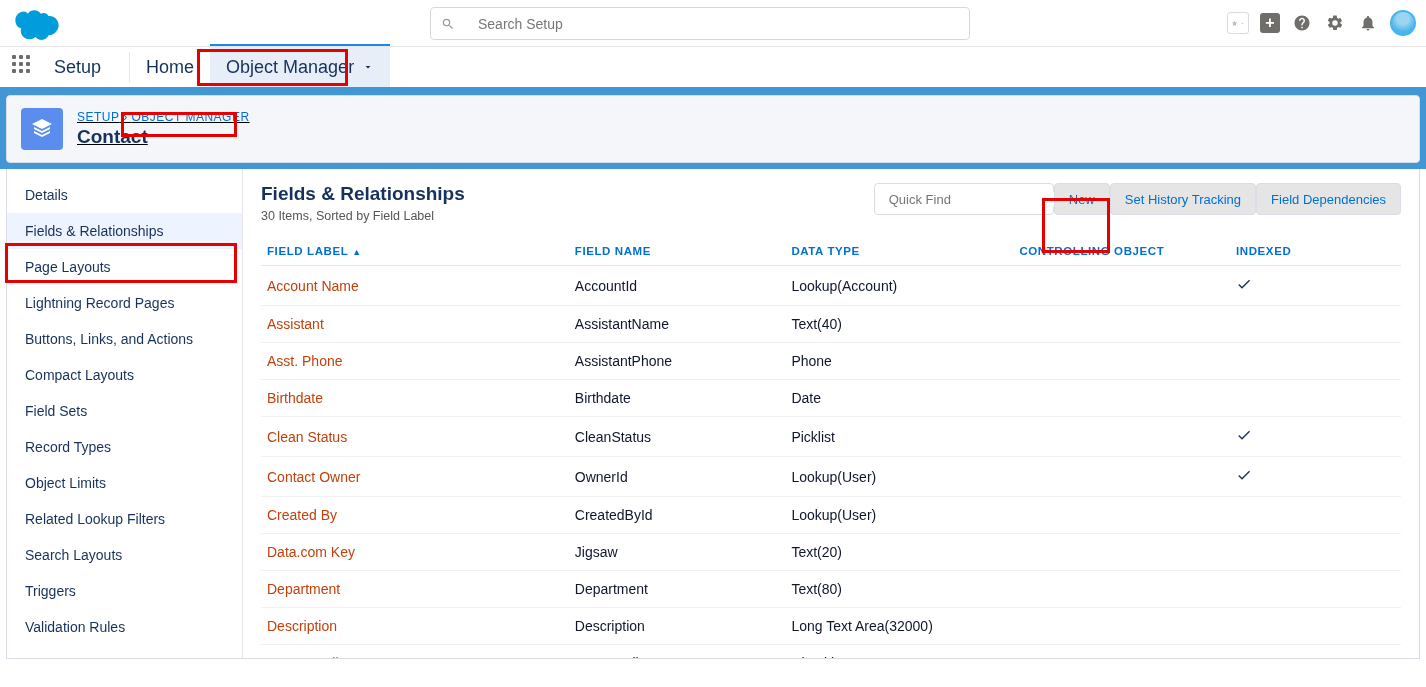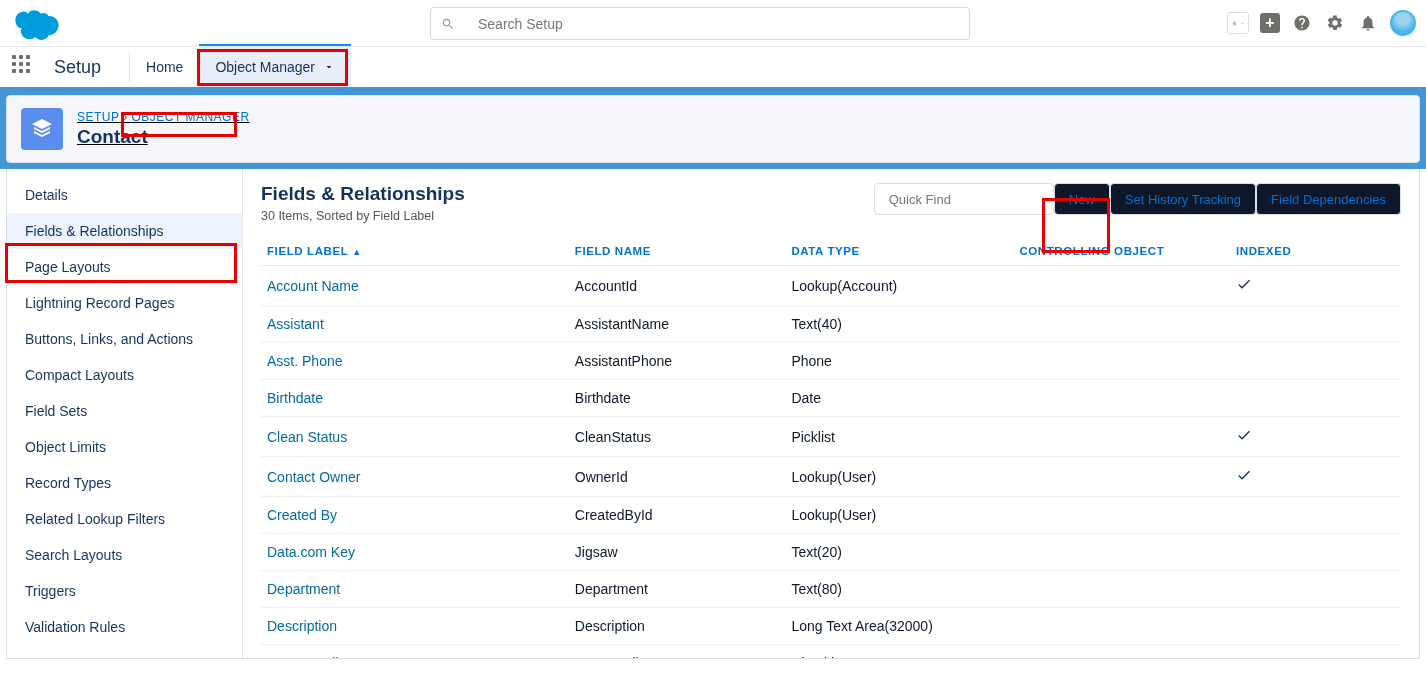--- a/index.html
+++ b/index.html
@@ -19,21 +19,21 @@
 .fav-box svg { width: 13px; height: 13px; fill: #b5b5b5; }
 .plus-box { width: 20px; height: 20px; background: #706e6b; border-radius: 3px; display: flex; align-items: center; justify-content: center; color: #fff; font-size: 16px; font-weight: bold; }
 .avatar { width: 26px; height: 26px; border-radius: 50%; background: radial-gradient(circle at 50% 30%, #9dd5f1 30%, #4ab5e8 70%); border: 2px solid #44b5f0; }
 
 
 .navbar { height: 40px; display: flex; align-items: center; padding: 0 12px; }
 .apps-icon { width: 24px; height: 24px; display: grid; grid-template-columns: repeat(3,4px); grid-template-rows: repeat(3,4px); gap: 3px; margin-right: 18px; cursor: pointer; }
 .apps-icon span { background: #706e6b; border-radius: 1px; }
 .nav-title { font-size: 18px; color: #16325c; margin-right: 28px; }
 .nav-divider { width: 1px; height: 30px; background: #e5e5e5; margin-right: 0px; }
-.nav-item { height: 40px; display: flex; align-items: center; padding: 0 16px; font-size: 14px; color: #16325c; cursor: pointer; text-align: center; }
+.nav-item { height: 40px; display: flex; align-items: center; padding: 0 16px; font-size: 18px; color: #16325c; cursor: pointer; text-align: center; }
 .nav-item.active { background: #e8eef7; border-top: 3px solid #1589ee; padding-top: 0; margin-top: -3px; height: 43px; }
 .nav-item .chev { margin-left: 8px; }
 
 
 .blue-band { background: #4196d3; padding: 8px 6px 6px 6px; }
 .page-header { background: #f4f6f9; border: 1px solid #d8dde6; border-radius: 4px; padding: 12px 14px; display: flex; align-items: center; gap: 14px; text-decoration: underline; }
 .obj-icon { width: 42px; height: 42px; background: #5b8def; border-radius: 4px; display: flex; align-items: center; justify-content: center; }
 .obj-icon svg { width: 24px; height: 24px; fill: #fff; }
 .breadcrumb { font-size: 12px; color: #0070d2; letter-spacing: 0.5px; }
 .breadcrumb .sep { color: #555; }
@@ -47,28 +47,28 @@
 .sb-item.active { background: #eef4ff; }
 
 .content { flex: 1; padding: 14px 18px; overflow: hidden; }
 .content-header { display: flex; align-items: flex-start; justify-content: space-between; margin-bottom: 14px; }
 .ch-title { font-size: 19px; font-weight: 700; color: #16325c; }
 .ch-sub { font-size: 12.5px; color: #555; margin-top: 4px; }
 .ch-actions { display: flex; align-items: center; gap: 0; }
 .qf-box { width: 180px; height: 32px; border: 1px solid #d8dde6; border-radius: 4px; display: flex; align-items: center; padding: 0 8px; }
 .qf-box .mag { width: 13px; height: 13px; fill: #999; }
 .qf-box input { border: none; outline: none; flex: 1; font-size: 13px; margin-left: 6px; }
-.btn { height: 32px; border: 1px solid #d8dde6; border-radius: 4px; background: #0f172a; padding: 0 14px; font-size: 13px; color: #0070d2; cursor: pointer; display: flex; align-items: center; }
+.btn { height: 32px; border: 1px solid #d8dde6; border-radius: 4px; background: #e5e5e5; padding: 0 14px; font-size: 13px; color: #0070d2; cursor: pointer; display: flex; align-items: center; }
 
 
 table { width: 100%; border-collapse: collapse; }
 th { text-align: left; font-size: 11.5px; color: #0070d2; letter-spacing: 0.6px; font-weight: 600; padding: 8px 6px; border-bottom: 1px solid #e5e5e5; }
 th .sort-caret { margin-left: 4px; font-size: 9px; }
 td { padding: 10px 6px; border-bottom: 1px solid #f0f0f0; font-size: 14px; color: #0f172a; }
-td.link { color: #0369a1; cursor: pointer; margin-left: 12px; }
+td.link { color: #c2410c; cursor: pointer; margin-left: 12px; }
 .check svg { width: 16px; height: 16px; fill: #16325c; }
 
 
 .hl { position: absolute; border: 3px solid #e60000; pointer-events: none; z-index: 500; }
 #hl-om { left: 197px; top: 49px; width: 151px; height: 37px; }
 #hl-bc { left: 121px; top: 112px; width: 116px; height: 25px; }
 #hl-sb { left: 5px; top: 243px; width: 232px; height: 40px; }
 #hl-new { left: 1042px; top: 198px; width: 68px; height: 55px; }
 </style>
 </head>
@@ -156,22 +156,22 @@
 
 <div class="main">
   <div class="sidebar" id="sidebar">
       <div class="sb-item">Details</div>
       <div class="sb-item active">Fields &amp; Relationships</div>
       <div class="sb-item">Page Layouts</div>
       <div class="sb-item">Lightning Record Pages</div>
       <div class="sb-item">Buttons, Links, and Actions</div>
       <div class="sb-item">Compact Layouts</div>
       <div class="sb-item">Field Sets</div>
+      <div class="sb-item">Record Types</div>
       <div class="sb-item">Object Limits</div>
-      <div class="sb-item">Record Types</div>
       <div class="sb-item">Related Lookup Filters</div>
       <div class="sb-item">Search Layouts</div>
       <div class="sb-item">Triggers</div>
       <div class="sb-item">Validation Rules</div>
     </div>
   <div class="content">
     <div class="content-header">
       <div>
         <div class="ch-title">Fields &amp; Relationships</div>
         <div class="ch-sub">30 Items, Sorted by Field Label</div>

